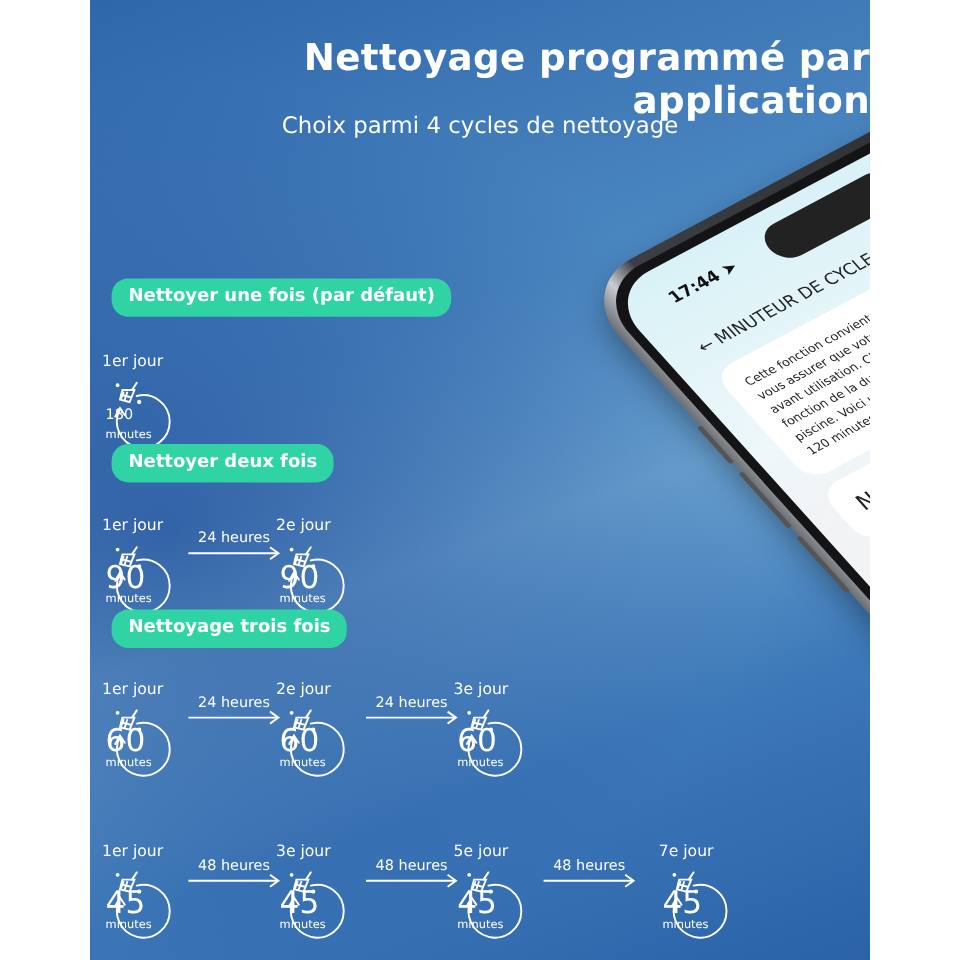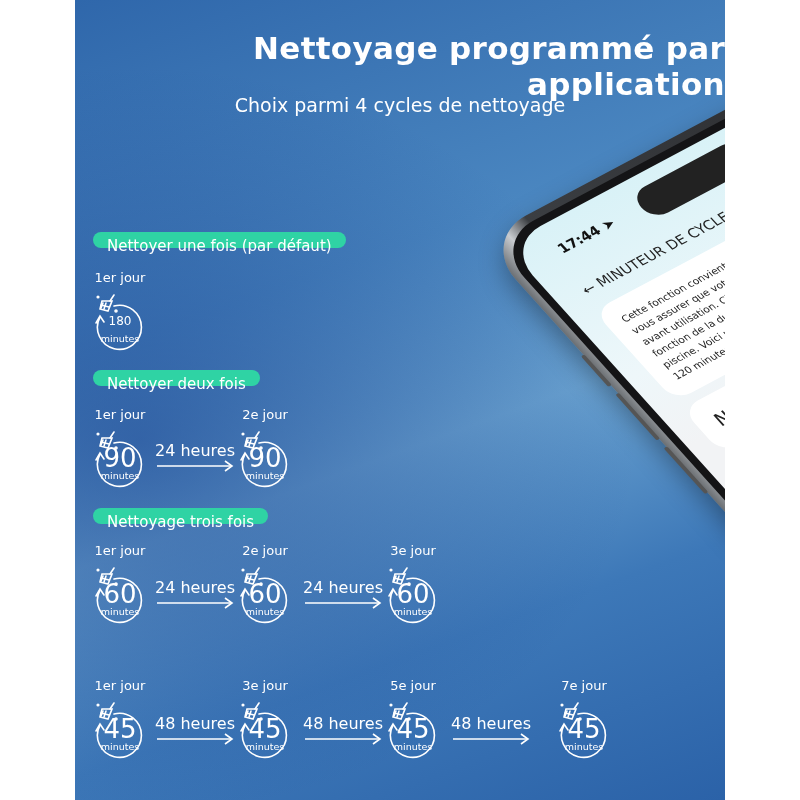--- a/index.html
+++ b/index.html
@@ -15,33 +15,33 @@
   .title {
     position: absolute; left: 0; right: 0; top: 30px; text-align: right;
     color: #fff; font-weight: bold; font-size: 31px; letter-spacing: 0.3px;
     font-family: "DejaVu Sans", sans-serif;
   }
   .sub { position: absolute; left: 0; right: 0; text-align: center; color: #fff; font-size: 19px; font-family: "DejaVu Sans", sans-serif; }
   .sub1 { top: 94px; }
   .sub2 { top: 121px; padding-right: 10px; }
 
   .pill {
-    position: absolute; left: 18px; height: 16px; border-radius: 14px;
-    background: #2fd3a4; color: #fff; font-weight: normal; font-size: 15px;
+    position: absolute; left: 18px; height: 32px; border-radius: 14px;
+    background: #2fd3a4; color: #fff; font-weight: bold; font-size: 15px;
     line-height: 28px; padding: 0 14px;
   }
-  .step { position: absolute; width: 70px; text-align: center; color: #fff; }
+  .step { position: absolute; width: 70px; text-align: left; color: #fff; margin-top: 24px; }
   .step .day { font-size: 13px; margin-bottom: 2px; }
   .step .icon { position: relative; width: 64px; height: 64px; margin: 0 auto; }
   .step .icon svg { position: absolute; left: 0; top: 0; }
   .step .num { position: absolute; left: 0; right: 0; top: 24px; font-size: 26px; line-height: 20px; }
   .step .num.small { font-size: 12px; }
   .step .min { position: absolute; left: 0; right: 0; top: 46px; font-size: 9.5px; }
   .gap { position: absolute; color: #fff; text-align: center; }
-  .gap .lbl { font-size: 16px; }
+  .gap .lbl { font-size: 12px; }
   .gap svg { display: block; }
 
   
   .phone {
     position: absolute; left: 405px; top: 240px; width: 420px; height: 620px;
     transform: rotate(-28deg) skewX(14deg); transform-origin: 0 0;
     border-radius: 52px; background: linear-gradient(90deg, #6a6e72, #c9ccd0 6%, #3b3e42 12%, #2a2b2e 100%);
     box-shadow: -6px 10px 25px rgba(0,0,0,0.35);
   }
   .phone .bezel { position: absolute; left: 8px; top: 8px; right: 8px; bottom: 8px; border-radius: 46px; background: #141416; }

